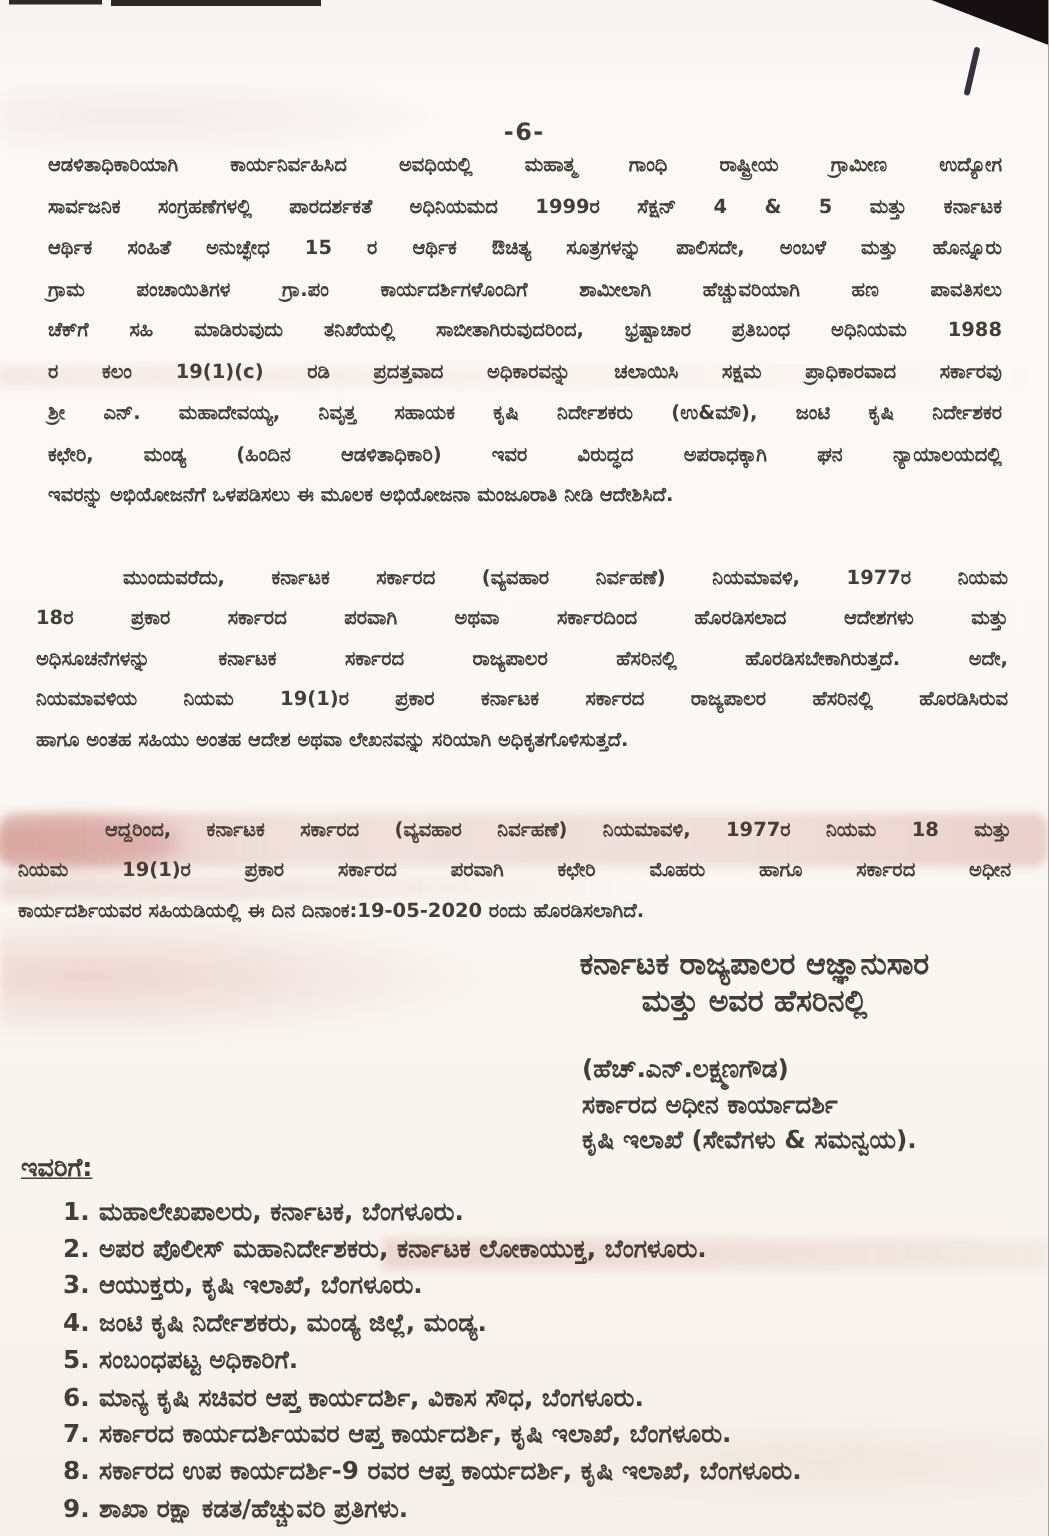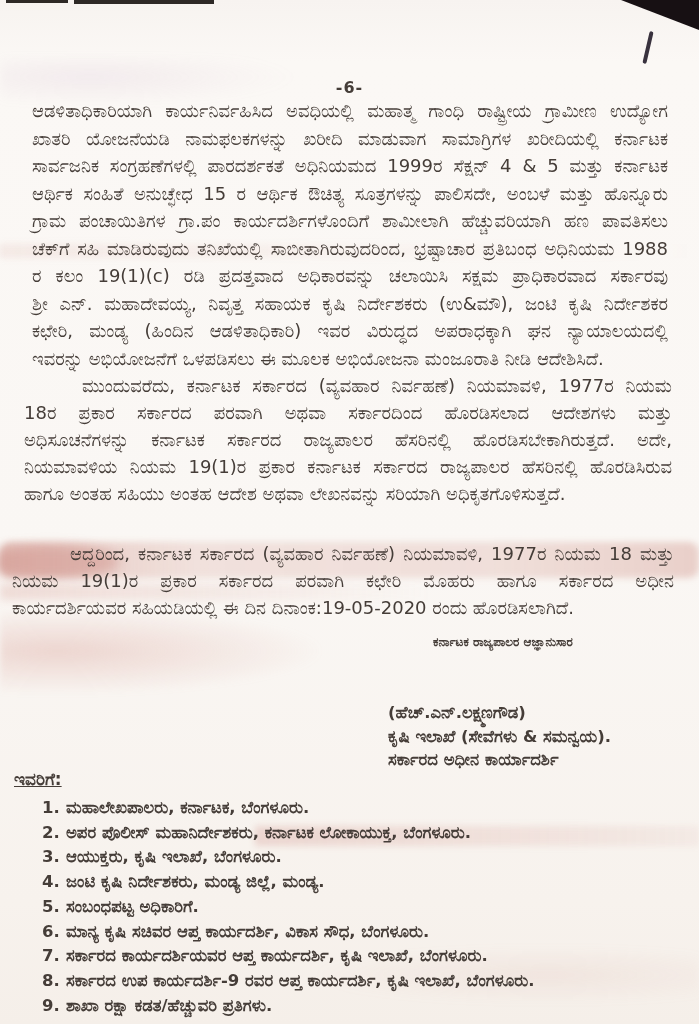--- a/index.html
+++ b/index.html
@@ -35,31 +35,31 @@
   .s-c     { top:584px; left:0;     width:430px; height:16px; background:linear-gradient(90deg, rgba(210,148,138,.28), rgba(210,148,138,0)); filter:blur(4px); }
   .s-d     { top:608px; left:0;     width:320px; height:86px; background:radial-gradient(ellipse at 18% 50%, rgba(214,152,142,.34), rgba(214,152,142,0) 72%); filter:blur(3px); }
   .s-e     { top:826px; left:255px; width:444px; height:20px; background:linear-gradient(90deg, rgba(203,132,122,.26), rgba(203,132,122,.08)); filter:blur(3px); }
   .s-f     { top:948px; left:320px; width:379px; height:54px; background:radial-gradient(ellipse at 60% 50%, rgba(210,150,140,.12), rgba(210,150,140,0) 75%); filter:blur(4px); }
   
   .pagenum {
     position:absolute; top:78px; left:0; right:0;
     text-align:center; font-size:16px; letter-spacing:1px;
     font-weight:600;
   }
-  .para { position:absolute; font-size:18px; font-weight:400; }
+  .para { position:absolute; font-size:13px; font-weight:700; }
   .pline { line-height:27.5px; text-align:justify; text-align-last:justify; }
   .para .pline:last-child { text-align-last:left; }
   .para.indent div.pline:first-of-type { text-indent:58px; }
   .p1 { top:97px;  left:32px; width:636px; }
   .p2 { top:372px; left:24px; width:648px; }
   .p2 .pline, .p3 .pline { line-height:27px; }
   .p3 { top:540px; left:12px; width:662px; }
   .authority {
     position:absolute; top:630px; left:360px; width:286px;
-    text-align:center; font-size:12px; font-weight:600; line-height:25px;
+    text-align:center; font-size:20px; font-weight:600; line-height:25px;
   }
   .signature {
     position:absolute; top:701px; left:388px; width:286px;
     text-align:left; font-size:16.5px; font-weight:600; line-height:23.5px;
   }
   .distribution { position:absolute; top:769px; left:14px; width:664px; font-size:16.5px; font-weight:600; }
   .dist-heading { text-decoration:underline; font-weight:700; font-size:17px; margin-bottom:7px; }
   .dist-items { list-style:none; margin:0; padding:0 0 0 28px; }
   .dist-item { display:flex; line-height:24.7px; }
   .dist-item .num { flex:0 0 24px; }
@@ -81,21 +81,20 @@
   <div class="streak s-c"></div>
   <div class="streak s-d"></div>
   <div class="streak s-e"></div>
   <div class="streak s-f"></div>
 
   <div class="pagenum">-6-</div>
 
   <div class="para p1">
 
   <div class="pline">ಆಡಳಿತಾಧಿಕಾರಿಯಾಗಿ ಕಾರ್ಯನಿರ್ವಹಿಸಿದ ಅವಧಿಯಲ್ಲಿ ಮಹಾತ್ಮ ಗಾಂಧಿ ರಾಷ್ಟ್ರೀಯ ಗ್ರಾಮೀಣ ಉದ್ಯೋಗ</div>
-      <div class="pline">ಖಾತರಿ ಯೋಜನೆಯಡಿ ನಾಮಫಲಕಗಳನ್ನು ಖರೀದಿ ಮಾಡುವಾಗ ಸಾಮಾಗ್ರಿಗಳ ಖರೀದಿಯಲ್ಲಿ ಕರ್ನಾಟಕ</div>
       <div class="pline">ಸಾರ್ವಜನಿಕ ಸಂಗ್ರಹಣೆಗಳಲ್ಲಿ ಪಾರದರ್ಶಕತೆ ಅಧಿನಿಯಮದ 1999ರ ಸೆಕ್ಷನ್ 4 &amp; 5 ಮತ್ತು ಕರ್ನಾಟಕ</div>
       <div class="pline">ಆರ್ಥಿಕ ಸಂಹಿತೆ ಅನುಚ್ಛೇಧ 15 ರ ಆರ್ಥಿಕ ಔಚಿತ್ಯ ಸೂತ್ರಗಳನ್ನು ಪಾಲಿಸದೇ, ಅಂಬಳೆ ಮತ್ತು ಹೊನ್ನೂರು</div>
       <div class="pline">ಗ್ರಾಮ ಪಂಚಾಯಿತಿಗಳ ಗ್ರಾ.ಪಂ ಕಾರ್ಯದರ್ಶಿಗಳೊಂದಿಗೆ ಶಾಮೀಲಾಗಿ ಹೆಚ್ಚುವರಿಯಾಗಿ ಹಣ ಪಾವತಿಸಲು</div>
       <div class="pline">ಚೆಕ್‌ಗೆ ಸಹಿ ಮಾಡಿರುವುದು ತನಿಖೆಯಲ್ಲಿ ಸಾಬೀತಾಗಿರುವುದರಿಂದ, ಭ್ರಷ್ಟಾಚಾರ ಪ್ರತಿಬಂಧ ಅಧಿನಿಯಮ 1988</div>
       <div class="pline">ರ ಕಲಂ 19(1)(c) ರಡಿ ಪ್ರದತ್ತವಾದ ಅಧಿಕಾರವನ್ನು ಚಲಾಯಿಸಿ ಸಕ್ಷಮ ಪ್ರಾಧಿಕಾರವಾದ ಸರ್ಕಾರವು</div>
       <div class="pline">ಶ್ರೀ ಎನ್. ಮಹಾದೇವಯ್ಯ, ನಿವೃತ್ತ ಸಹಾಯಕ ಕೃಷಿ ನಿರ್ದೇಶಕರು (ಉ&amp;ಮೌ), ಜಂಟಿ ಕೃಷಿ ನಿರ್ದೇಶಕರ</div>
       <div class="pline">ಕಛೇರಿ, ಮಂಡ್ಯ (ಹಿಂದಿನ ಆಡಳಿತಾಧಿಕಾರಿ) ಇವರ ವಿರುದ್ಧದ ಅಪರಾಧಕ್ಕಾಗಿ ಘನ ನ್ಯಾಯಾಲಯದಲ್ಲಿ</div>
       <div class="pline">ಇವರನ್ನು ಅಭಿಯೋಜನೆಗೆ ಒಳಪಡಿಸಲು ಈ ಮೂಲಕ ಅಭಿಯೋಜನಾ ಮಂಜೂರಾತಿ ನೀಡಿ ಆದೇಶಿಸಿದೆ.</div>
     </div>
 
@@ -110,26 +109,27 @@
 
   <div class="para p3 indent">
 
   <div class="pline">ಆದ್ದರಿಂದ, ಕರ್ನಾಟಕ ಸರ್ಕಾರದ (ವ್ಯವಹಾರ ನಿರ್ವಹಣೆ) ನಿಯಮಾವಳಿ, 1977ರ ನಿಯಮ 18 ಮತ್ತು</div>
       <div class="pline">ನಿಯಮ 19(1)ರ ಪ್ರಕಾರ ಸರ್ಕಾರದ ಪರವಾಗಿ ಕಛೇರಿ ಮೊಹರು ಹಾಗೂ ಸರ್ಕಾರದ ಅಧೀನ</div>
       <div class="pline">ಕಾರ್ಯದರ್ಶಿಯವರ ಸಹಿಯಡಿಯಲ್ಲಿ ಈ ದಿನ ದಿನಾಂಕ:19-05-2020 ರಂದು ಹೊರಡಿಸಲಾಗಿದೆ.</div>
     </div>
 
   <div class="authority">
     <div>ಕರ್ನಾಟಕ ರಾಜ್ಯಪಾಲರ ಆಜ್ಞಾನುಸಾರ</div>
+    <div>ಮತ್ತು ಅವರ ಹೆಸರಿನಲ್ಲಿ</div>
   </div>
 
   <div class="signature">
     <div>(ಹೆಚ್.ಎನ್.ಲಕ್ಷ್ಮಣಗೌಡ)</div>
+    <div>ಸರ್ಕಾರದ ಅಧೀನ ಕಾರ್ಯಾದರ್ಶಿ</div>
     <div>ಕೃಷಿ ಇಲಾಖೆ (ಸೇವೆಗಳು &amp; ಸಮನ್ವಯ).</div>
-    <div>ಸರ್ಕಾರದ ಅಧೀನ ಕಾರ್ಯಾದರ್ಶಿ</div>
   </div>
 
   <div class="distribution">
     <div class="dist-heading">ಇವರಿಗೆ:</div>
     <ol class="dist-items">
 
         <li class="dist-item">
           <span class="num">1.</span>
           <span class="txt">ಮಹಾಲೇಖಪಾಲರು, ಕರ್ನಾಟಕ, ಬೆಂಗಳೂರು.</span>
         </li>

